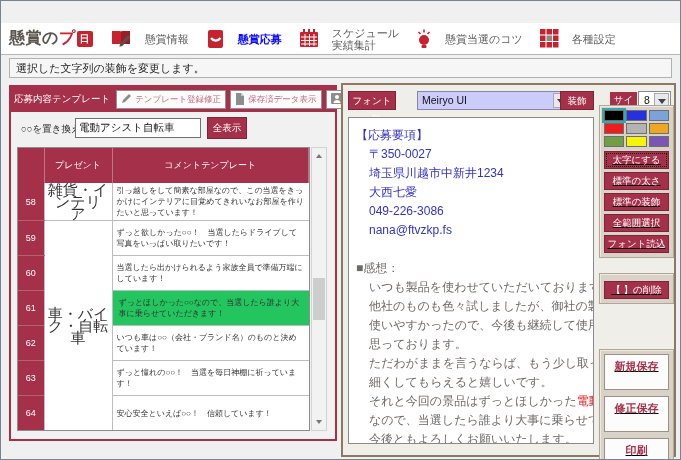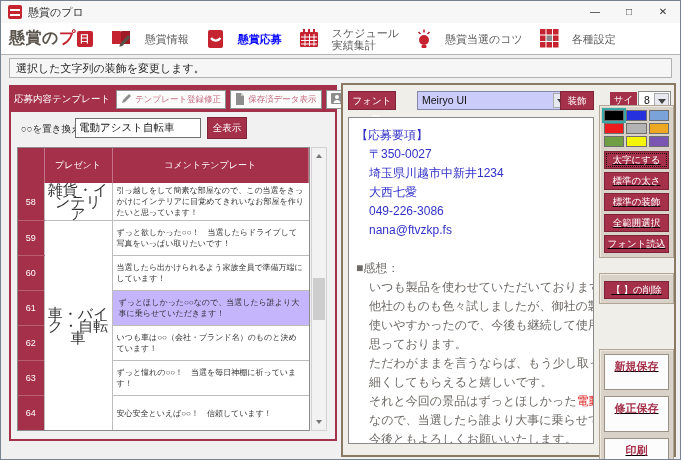--- a/index.html
+++ b/index.html
@@ -47,21 +47,21 @@
   .lp-table-wrap{position:absolute;left:6px;top:60px;width:293px;height:284px;overflow:hidden;background:#fff;
     border:1px solid #8c8c8c;}
   table.tpl{border-collapse:collapse;table-layout:fixed;width:100%;}
   .tpl th{height:13px;background:#a5304a;color:#fff;font-size:9px;font-weight:normal;border-right:1px solid #c17485;overflow:hidden;}
   .tpl tr{height:35px;}
   .td-num{width:26px;background:#a5304a;color:#fff;font-size:9px;text-align:center;border-bottom:1px solid #b85f72;}
   .td-present{width:68px;background:#fff;font-size:15px;color:#333;text-align:center;
     border:1px solid #bdbdbd;border-top:none;padding:0 3px;line-height:12px;}
   .td-comment{background:#fff;font-size:8px;line-height:11px;color:#333;padding:2px 4px;
     border-bottom:1px solid #bdbdbd;overflow:hidden;vertical-align:middle;}
-  .td-comment.hl{background:#c4b5fd;padding-left:6px;}
+  .td-comment.hl{background:#22c55e;padding-left:6px;}
   .lp-scroll{position:absolute;left:300px;top:60px;width:16px;height:284px;background:#f2f2f2;border:1px solid #d2d2d2;}
   .sb-arrow{position:absolute;left:0;width:14px;height:14px;}
   .sb-arrow.up{top:1px;}
   .sb-arrow.down{bottom:1px;}
   .sb-arrow:after{content:"";position:absolute;left:4px;}
   .sb-arrow.up:after{top:5px;border-left:3px solid transparent;border-right:3px solid transparent;border-bottom:4px solid #777;}
   .sb-arrow.down:after{top:5px;border-left:3px solid transparent;border-right:3px solid transparent;border-top:4px solid #777;}
   .sb-thumb{position:absolute;left:1px;top:130px;width:12px;height:42px;background:#cdcdcd;}
 
   
@@ -96,29 +96,20 @@
   .red-btn.focused{outline:1px dotted #111;outline-offset:-3px;}
   .white-btn{display:block;width:100%;height:36px;margin-bottom:6px;background:#fcfcfc;border:1px solid #9b9184;
     color:#a5304a;font-weight:bold;font-size:11px;text-align:center;line-height:22px;}
   .white-btn:last-child{margin-bottom:4px;margin-top:6px;text-align:center;}
 </style>
 </head>
 <body>
 
 <div class="window">
 
-  <div class="titlebar">
-    <span class="app-icon"></span>
-    <span class="tb-title">懸賞のプロ</span>
-    <span class="win-ctrls">
-      <span class="win-ctrl">—</span>
-      <span class="win-ctrl">□</span>
-      <span class="win-ctrl">✕</span>
-    </span>
-  </div>
 
   <div class="toolbar">
     <span class="logo">
       <span class="logo-plain">懸賞の</span>
       <span class="logo-accent">プ</span>
       <span class="logo-box">日</span>
     </span>
     <span id="toolbar-items" style="display:flex;align-items:center;gap:17px;">
         <span class="tb-item">
           <span class="tb-icon">

